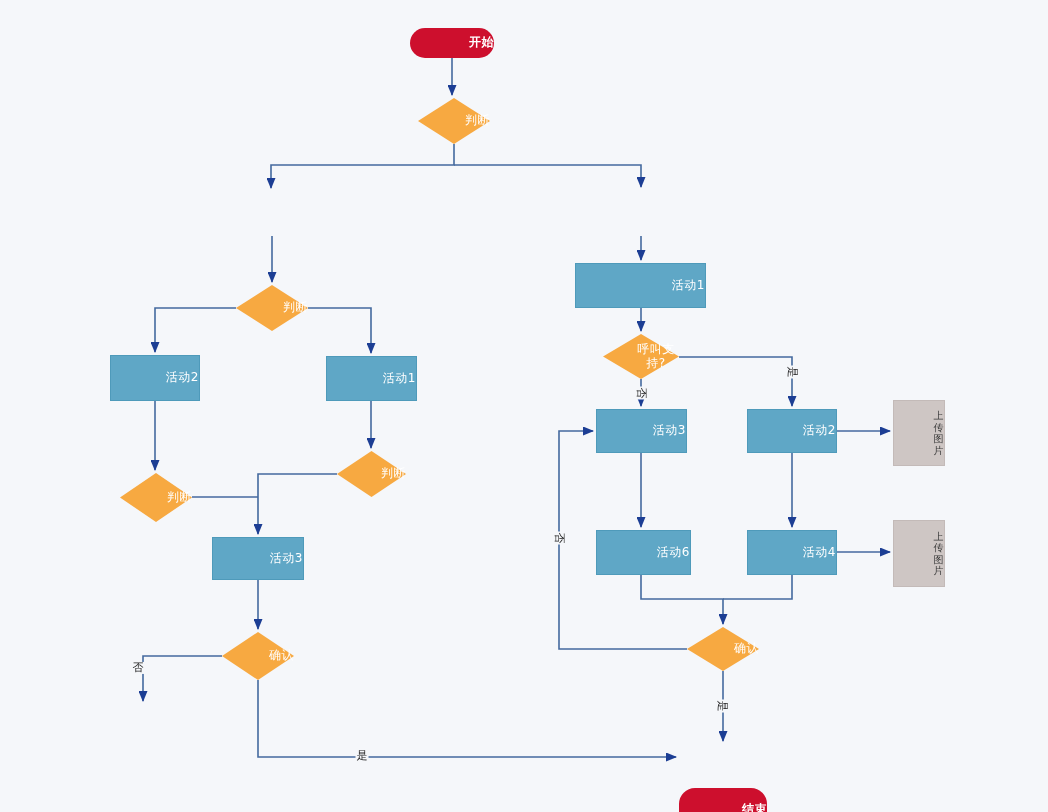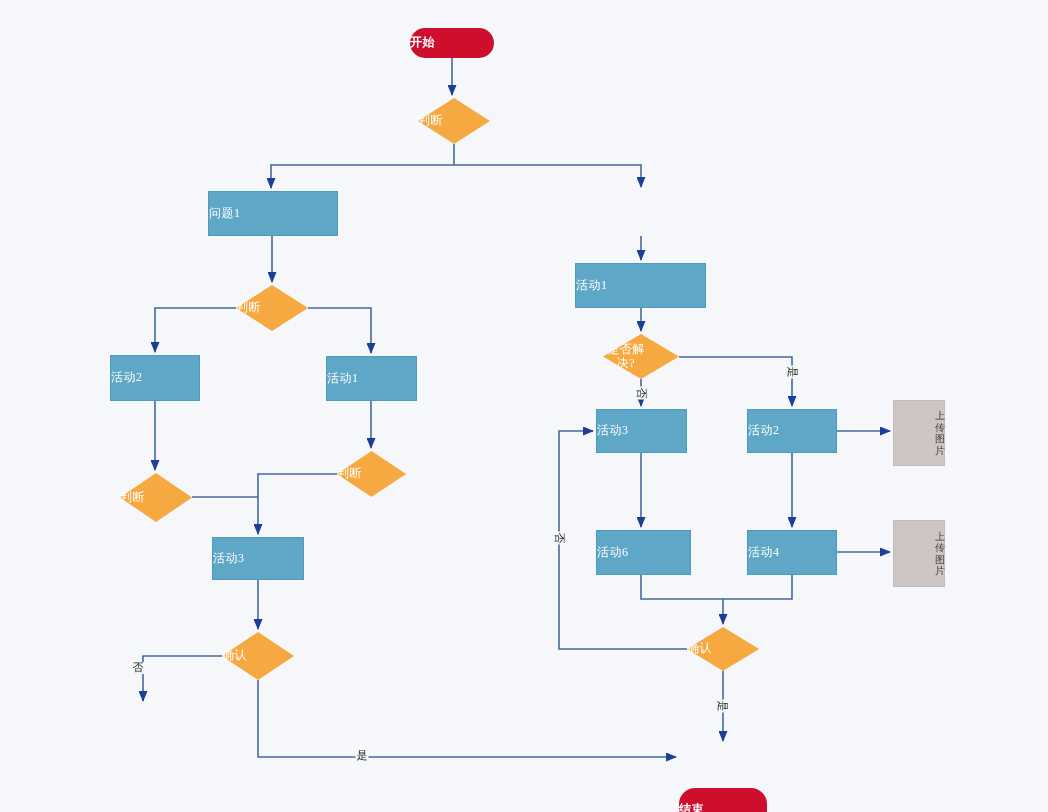--- a/index.html
+++ b/index.html
@@ -4,24 +4,23 @@
 <style>
   html,body { margin:0; padding:0; background:#f5f7fa; }
   .canvas {
     position:relative; width:1048px; height:812px;
     background:#f5f7fa; overflow:hidden;
     font-family:"DejaVu Sans", sans-serif;
   }
   svg.edge-layer { position:absolute; left:0; top:0; }
   .edge { fill:none; stroke:#44699f; stroke-width:1.6px; }
   .node {
-    position:absolute; display:flex; align-items:center; justify-content:flex-start;
+    position:absolute; display:flex; align-items:center; justify-content:flex-end;
     box-sizing:border-box; color:#ffffff; font-size:12px; text-align:center;
     letter-spacing:0.5px;
-    font-family:Liberation Serif, serif;
   }
   .terminal { background:#cd0f2d; border-radius:16px; font-weight:bold; }
   .process  { background:#5fa7c6; border:1px solid #4e9aba; }
   .decision { background:#f7a941; }
   .decision .diamond-shape {
     position:absolute; left:0; top:0; width:100%; height:100%;
   }
   .decision { background:transparent; }
   .upload   { background:#cec6c4; border:1px solid #c3bab8; color:#3a3a3a; font-size:10px;padding-left:41px; }
   .lbl { position:relative; z-index:2; line-height:1.15; }
@@ -105,32 +104,29 @@
   <div class="node decision" style="left:222px;top:632px;width:72px;height:48px">
     <svg class="diamond-shape" viewBox="0 0 72 48" preserveAspectRatio="none">
         <polygon points="36,0 72,24 36,48 0,24" fill="#f7a941"></polygon>
       </svg>
     <span class="lbl">确认</span>
   </div>
   <div class="node decision" style="left:603px;top:334px;width:76px;height:45px">
     <svg class="diamond-shape" viewBox="0 0 76 45" preserveAspectRatio="none">
         <polygon points="38,0 76,22.5 38,45 0,22.5" fill="#f7a941"></polygon>
       </svg>
-    <span class="lbl wrap">是否解决?</span>
+    <span class="lbl wrap">呼叫支持?</span>
   </div>
   <div class="node decision" style="left:687px;top:627px;width:72px;height:44px">
     <svg class="diamond-shape" viewBox="0 0 72 44" preserveAspectRatio="none">
         <polygon points="36,0 72,22 36,44 0,22" fill="#f7a941"></polygon>
       </svg>
     <span class="lbl">确认</span>
   </div>
 
-  <div class="node process" style="left:208px;top:191px;width:130px;height:45px">
-    <span class="lbl">问题1</span>
-  </div>
   <div class="node process" style="left:110px;top:355px;width:90px;height:46px">
     <span class="lbl">活动2</span>
   </div>
   <div class="node process" style="left:326px;top:356px;width:91px;height:45px">
     <span class="lbl">活动1</span>
   </div>
   <div class="node process" style="left:212px;top:537px;width:92px;height:43px">
     <span class="lbl">活动3</span>
   </div>
   <div class="node process" style="left:575px;top:263px;width:131px;height:45px">

